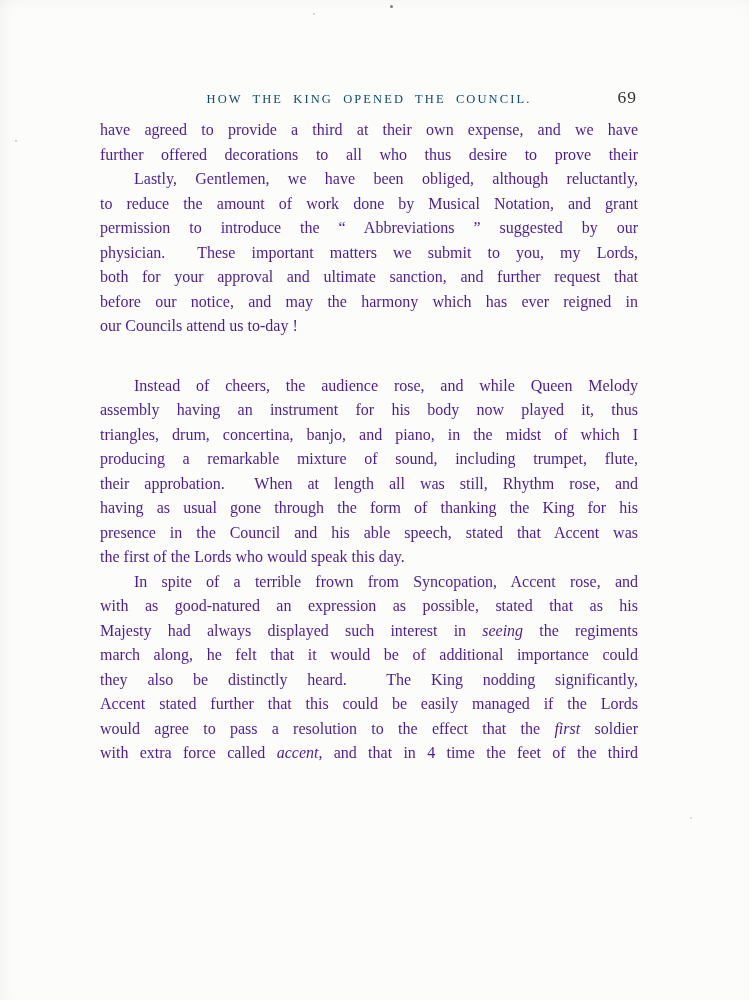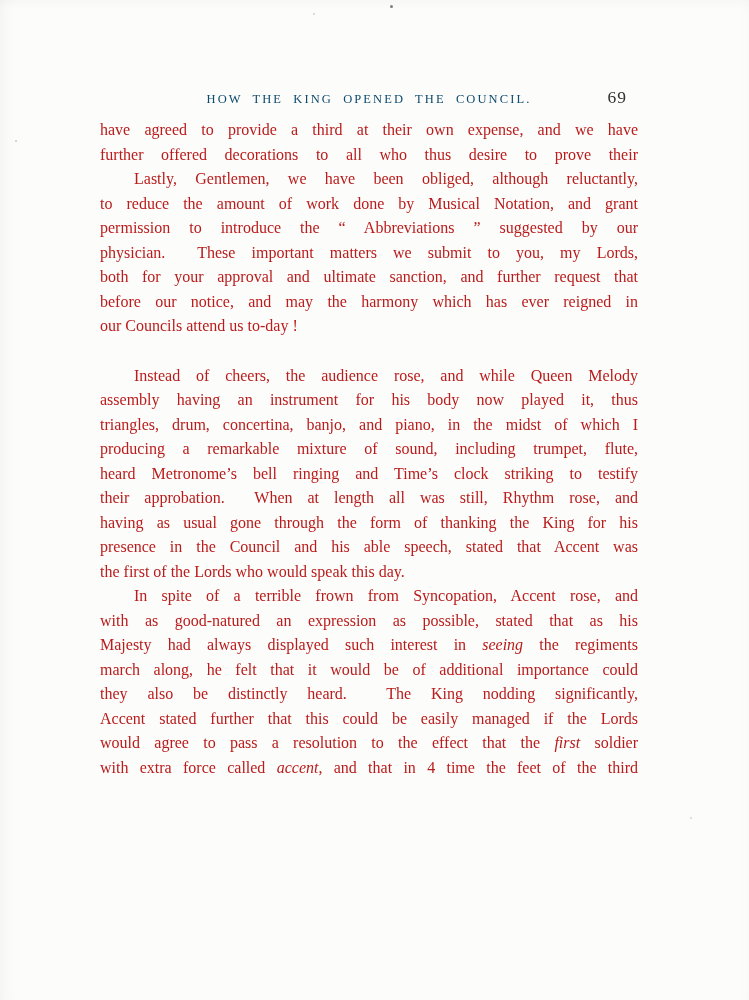--- a/index.html
+++ b/index.html
@@ -30,36 +30,36 @@
   .running-head {
     text-align: center;
     font-size: 12.5px;
     letter-spacing: 2.1px;
     word-spacing: 5px;
     color: #0c4a6e;
     white-space: nowrap;
   }
   .page-number {
     position: absolute;
-    right: 11px;
+    right: 1px;
     top: -5px;
     font-size: 17.5px;
     letter-spacing: 1px;
     color: #333;
   }
   .body-text {
     position: absolute;
     left: 100px;
     top: 118px;
     width: 538px;
     font-size: 16px;
-    color: #b91c1c;
+    color: #4c1d95;
   }
   .para { margin: 0; }
-  .para.section-break { margin-top: 25px; }
+  .para.section-break { margin-top: 35px; }
   .line {
     line-height: 24.5px;
     text-align: justify;
     text-align-last: justify;
     white-space: pre-wrap;
   }
   .line.last { text-align-last: left; }
   .line.indent { padding-left: 34px; }
   .line em { font-style: italic; }
   .speck {
@@ -94,21 +94,20 @@
         <div class="line"><span>physician.  These important matters we submit to you, my Lords,</span></div>
         <div class="line"><span>both for your approval and ultimate sanction, and further request that</span></div>
         <div class="line"><span>before our notice, and may the harmony which has ever reigned in</span></div>
         <div class="line last"><span>our Councils attend us to-day !</span></div>
       </div>
       <div class="para section-break">
         <div class="line indent"><span>Instead of cheers, the audience rose, and while Queen Melody</span></div>
         <div class="line"><span>assembly having an instrument for his body now played it, thus</span></div>
         <div class="line"><span>triangles, drum, concertina, banjo, and piano, in the midst of which I</span></div>
         <div class="line"><span>producing a remarkable mixture of sound, including trumpet, flute,</span></div>
-        <div class="line"><span>heard Metronome’s bell ringing and Time’s clock striking to testify</span></div>
         <div class="line"><span>their approbation.  When at length all was still, Rhythm rose, and</span></div>
         <div class="line"><span>having as usual gone through the form of thanking the King for his</span></div>
         <div class="line"><span>presence in the Council and his able speech, stated that Accent was</span></div>
         <div class="line last"><span>the first of the Lords who would speak this day.</span></div>
       </div>
       <div class="para">
         <div class="line indent"><span>In spite of a terrible frown from Syncopation, Accent rose, and</span></div>
         <div class="line"><span>with as good-natured an expression as possible, stated that as his</span></div>
         <div class="line"><span>Majesty had always displayed such interest in </span><em>seeing</em><span> the regiments</span></div>
         <div class="line"><span>march along, he felt that it would be of additional importance could</span></div>

